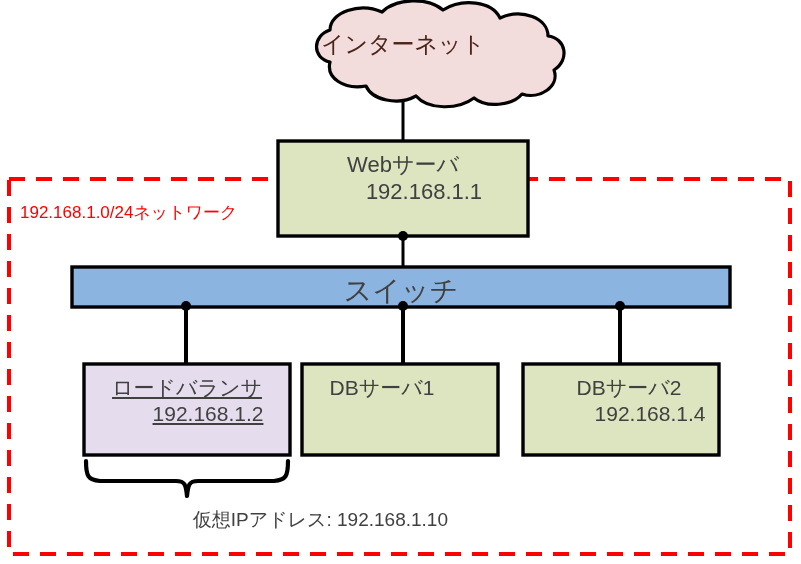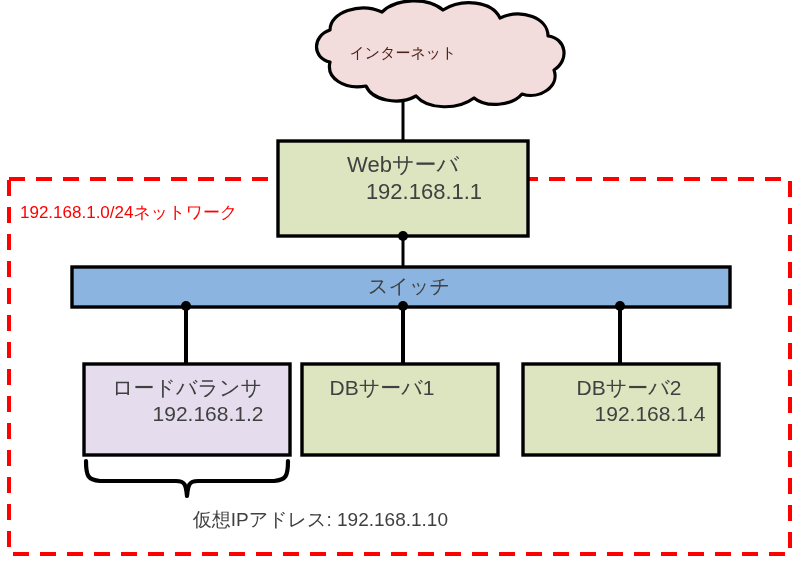--- a/index.html
+++ b/index.html
@@ -34,46 +34,46 @@
     pointer-events: none;
     white-space: nowrap;
   }
   .node-text .line2 {
     display: block;
     padding-left: 42px;
   }
   
   #cloud-label {
     left: 260px;
-    top: 44px;
+    top: 30px;
     width: 286px;
     color: #4a2418;
-    font-size: 15px;
+    font-size: 23px;
   }
   
   #web-label {
     left: 278px;
     top: 152px;
     width: 250px;
     font-size: 22px;
   }
   
   #switch-label {
     left: 72px;
     top: 274px;
     width: 658px;
-    font-size: 20px;
-    padding-left: 8px;
+    font-size: 28px;
   }
   
   #lb-label {
     left: 84px;
     top: 375px;
     width: 206px;
     font-size: 21px;
+    text-decoration: underline;
   }
   #db1-label {
     left: 302px;
     top: 375px;
     width: 160px;
     font-size: 21px;
   }
   #db2-label {
     left: 523px;
     top: 375px;

